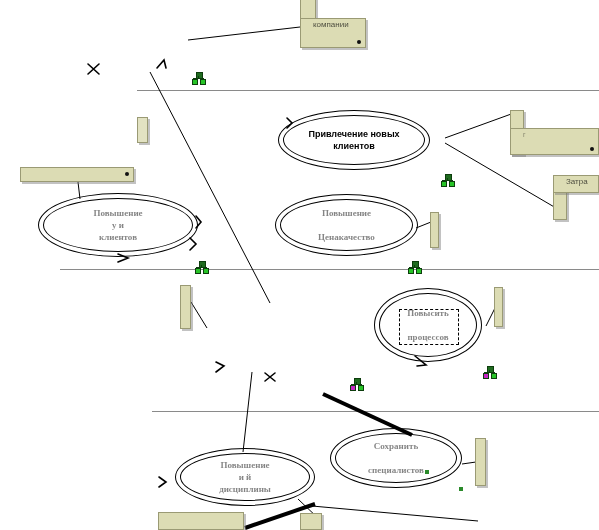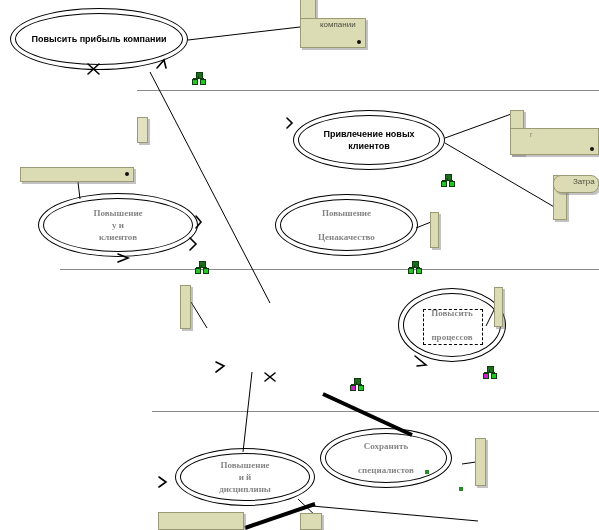--- a/index.html
+++ b/index.html
@@ -53,21 +53,21 @@
   
   .note{
     position:absolute;
     box-sizing:border-box;
     background:#dcdcb4;
     border:1px solid #9a9a74;
     box-shadow:2px 2px 0 rgba(120,120,120,.45);
   }
   .note .ntext{
     font-size:7px;color:#33332a;
-    padding:1px 19px;
+    padding:1px 12px;
     line-height:9px;
     white-space:nowrap;
     overflow:hidden;
     opacity:.55;
   }
   .note .ntext.strong{opacity:.85;font-size:8px;}
   .note .dot{
     position:absolute;right:4px;bottom:3px;
     width:4px;height:4px;border-radius:50%;background:#111;
   }
@@ -136,62 +136,58 @@
       <path d="M 196 216 L 201 222 L 196 228"></path>
       <path d="M 190 238 L 196 244 L 190 250"></path>
       <path d="M 118 254 L 128 258 L 118 262"></path>
       <path d="M 216 362 L 224 366 L 216 372"></path>
       <path d="M 265 373 L 275 381 M 275 373 L 265 381"></path>
       <path d="M 415 356 L 426 365 L 417 366"></path>
       <path d="M 159 477 L 166 482 L 159 487"></path>
     </g>
   </svg>
 
-  <div class="node" style="left:10px;top:8px;width:178px;height:62px;">
-    <div class="inner"></div>
-    <div class="label">Повысить прибыль компании</div>
-  </div>
-
-  <div class="node" style="left:293px;top:110px;width:152px;height:60px;">
+
+  <div class="node" style="left:278px;top:110px;width:152px;height:60px;">
     <div class="inner"></div>
     <div class="label">Привлечение новых
 клиентов</div>
   </div>
 
   <div class="node" style="left:38px;top:193px;width:160px;height:64px;">
     <div class="inner"></div>
     <div class="label faded">Повышение
 у                    и
 клиентов</div>
   </div>
 
   <div class="node" style="left:275px;top:194px;width:143px;height:62px;">
     <div class="inner"></div>
     <div class="label faded">Повышение
 
 Ценакачество</div>
   </div>
 
 
-  <div class="node" style="left:398px;top:288px;width:108px;height:74px;">
+  <div class="node" style="left:374px;top:288px;width:108px;height:74px;">
     <div class="inner"></div>
     <div class="marquee" style="left:24px;top:20px;width:58px;height:34px;"></div>
     <div class="label faded">Повысить
 
 процессов</div>
   </div>
 
   <div class="node" style="left:175px;top:448px;width:140px;height:58px;">
     <div class="inner"></div>
     <div class="label faded">Повышение
 и                       й
 дисциплины</div>
   </div>
 
-  <div class="node" style="left:320px;top:428px;width:132px;height:60px;">
+  <div class="node" style="left:330px;top:428px;width:132px;height:60px;">
     <div class="inner"></div>
     <div class="label faded">Сохранить
 
 специалистов</div>
   </div>
 
   <div class="note" style="left:300px;top:-2px;width:16px;height:44px;"></div>
   <div class="note" style="left:300px;top:18px;width:66px;height:30px;">
     <div class="ntext strong">компании</div>
     <div class="dot"></div>
@@ -203,21 +199,21 @@
     <div class="dot" style="bottom:5px;"></div>
   </div>
 
   <div class="note" style="left:510px;top:110px;width:14px;height:45px;"></div>
   <div class="note" style="left:510px;top:128px;width:89px;height:27px;">
     <div class="ntext">г</div>
     <div class="dot"></div>
   </div>
 
   <div class="note" style="left:553px;top:175px;width:14px;height:45px;"></div>
-  <div class="note" style="left:553px;top:175px;width:46px;height:18px;border-radius:8px;">
+  <div class="note" style="left:553px;top:175px;width:46px;height:18px;">
     <div class="ntext strong">Затра</div>
   </div>
 
   <div class="note" style="left:180px;top:285px;width:11px;height:44px;"></div>
   <div class="note" style="left:430px;top:212px;width:9px;height:36px;"></div>
   <div class="note" style="left:494px;top:287px;width:9px;height:40px;"></div>
   <div class="note" style="left:475px;top:438px;width:11px;height:48px;"></div>
 
   <div class="note" style="left:158px;top:512px;width:86px;height:18px;"></div>
   <div class="note" style="left:300px;top:513px;width:22px;height:17px;"></div>

